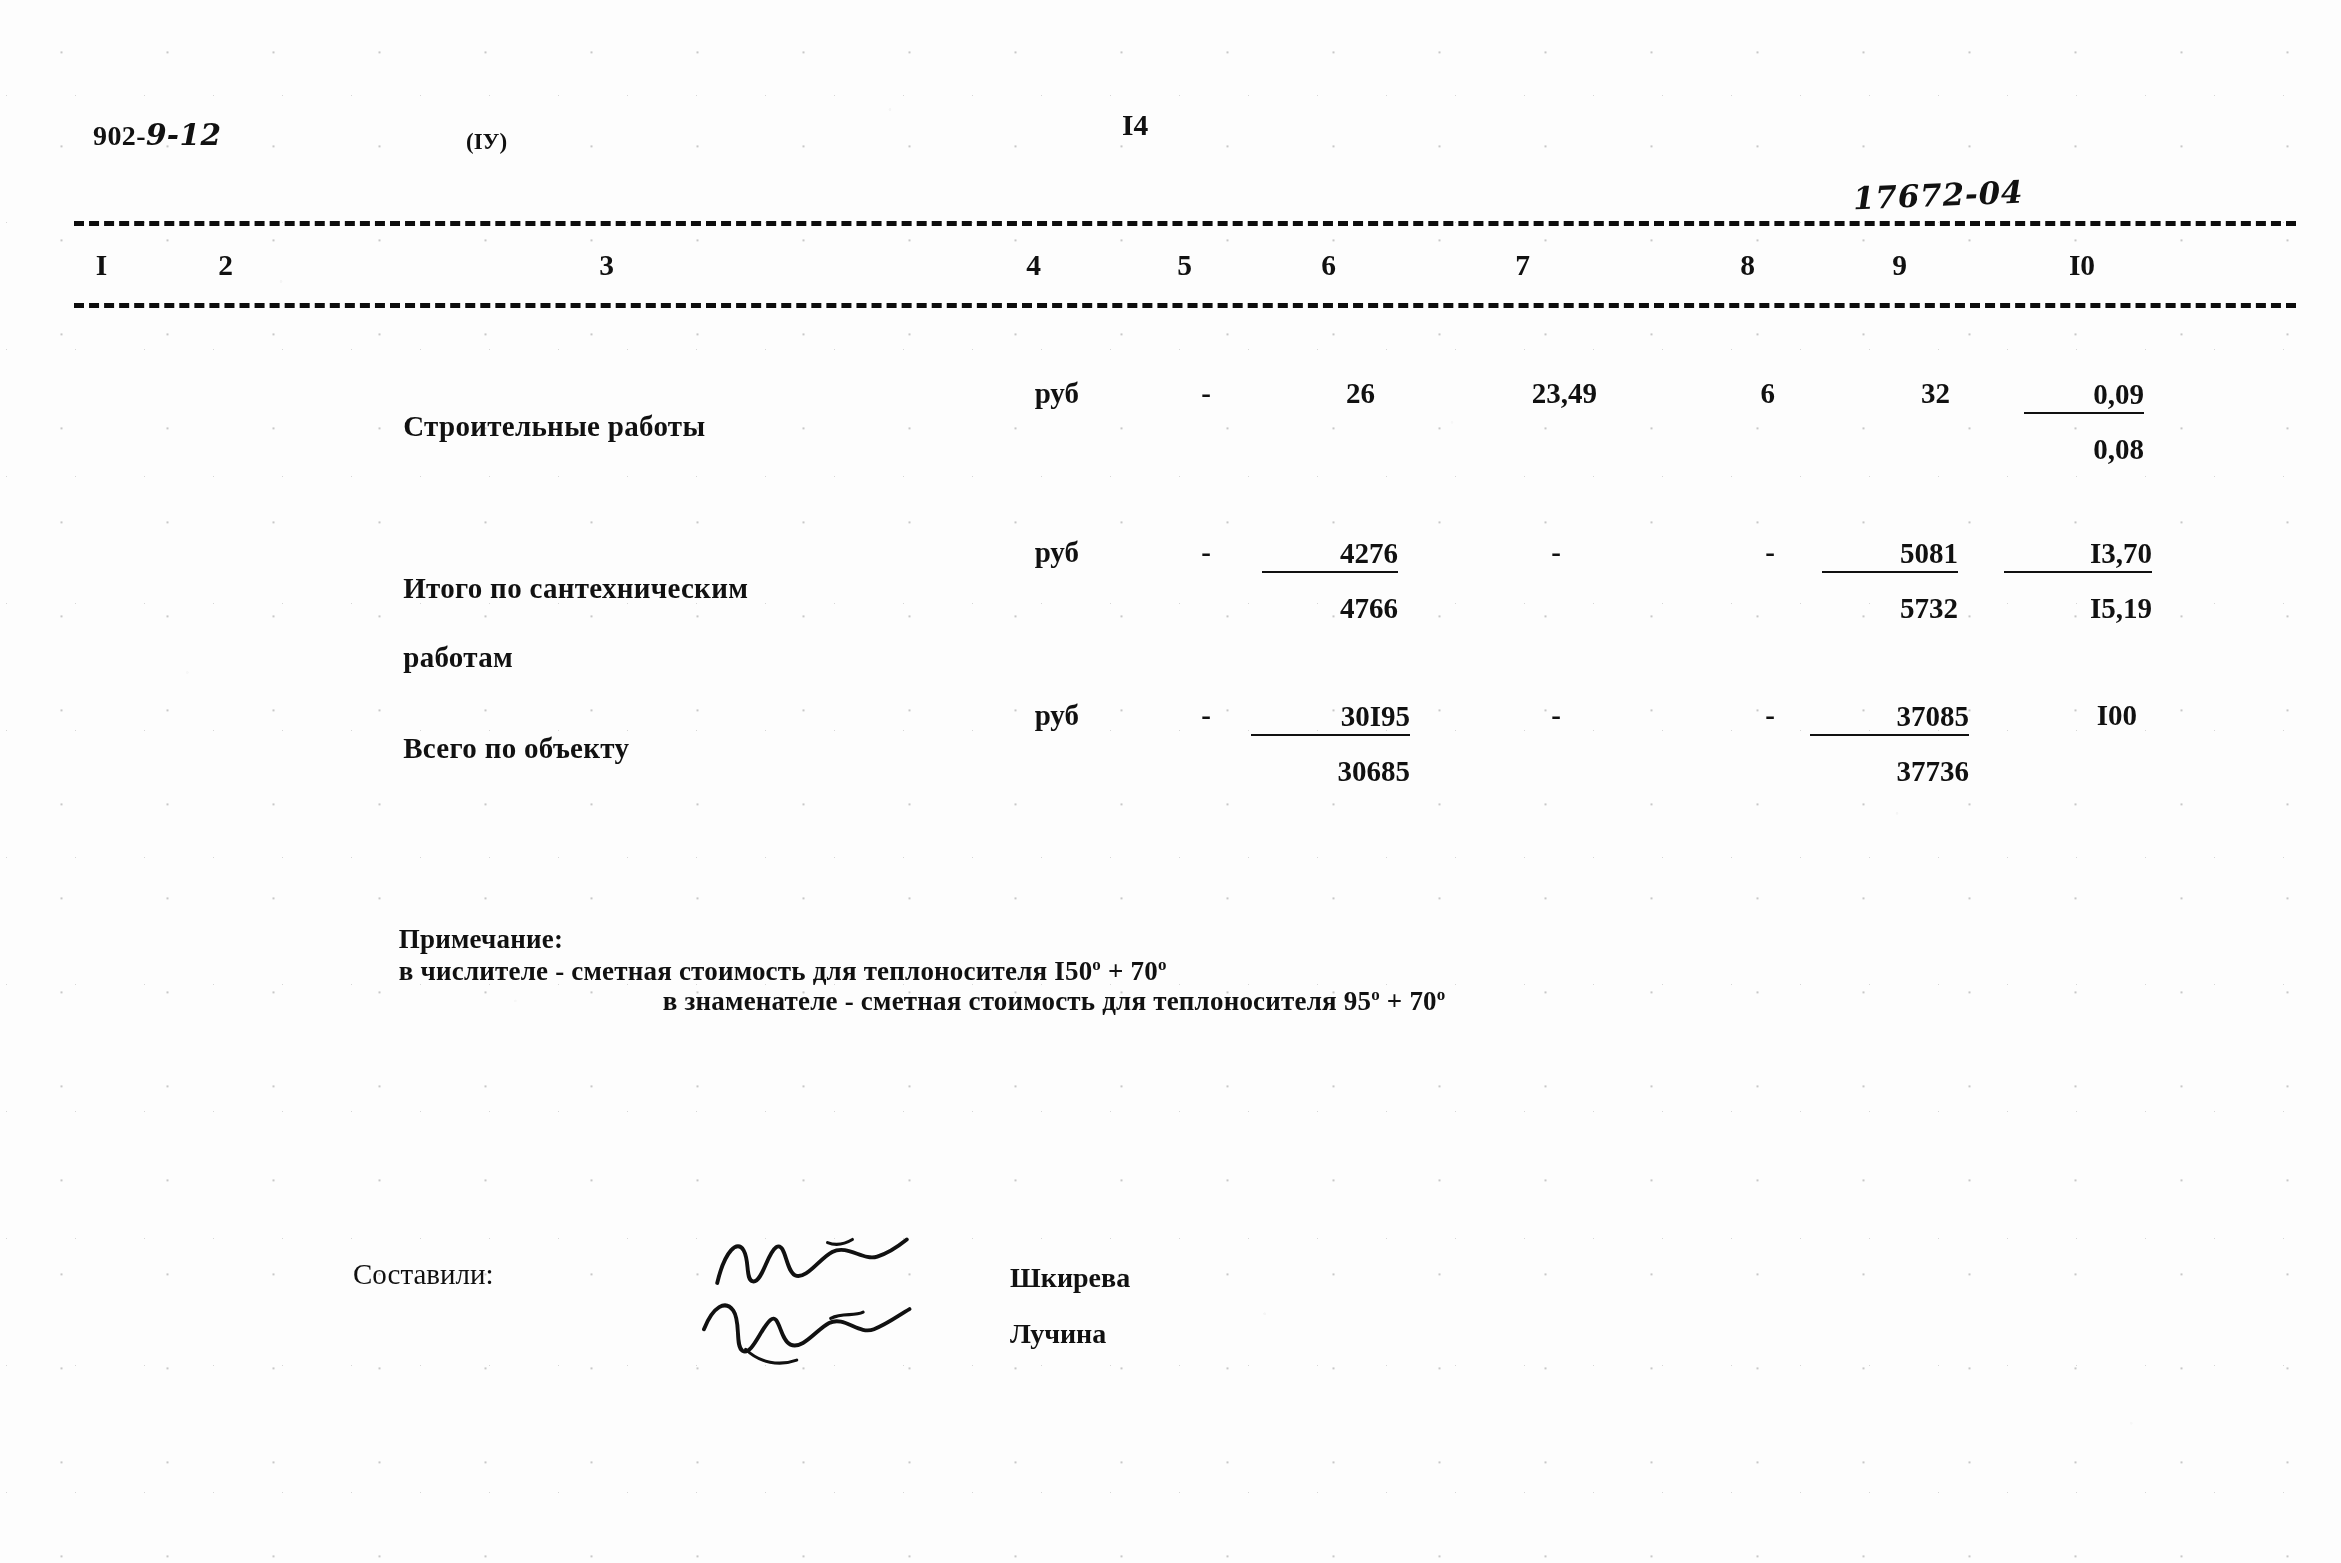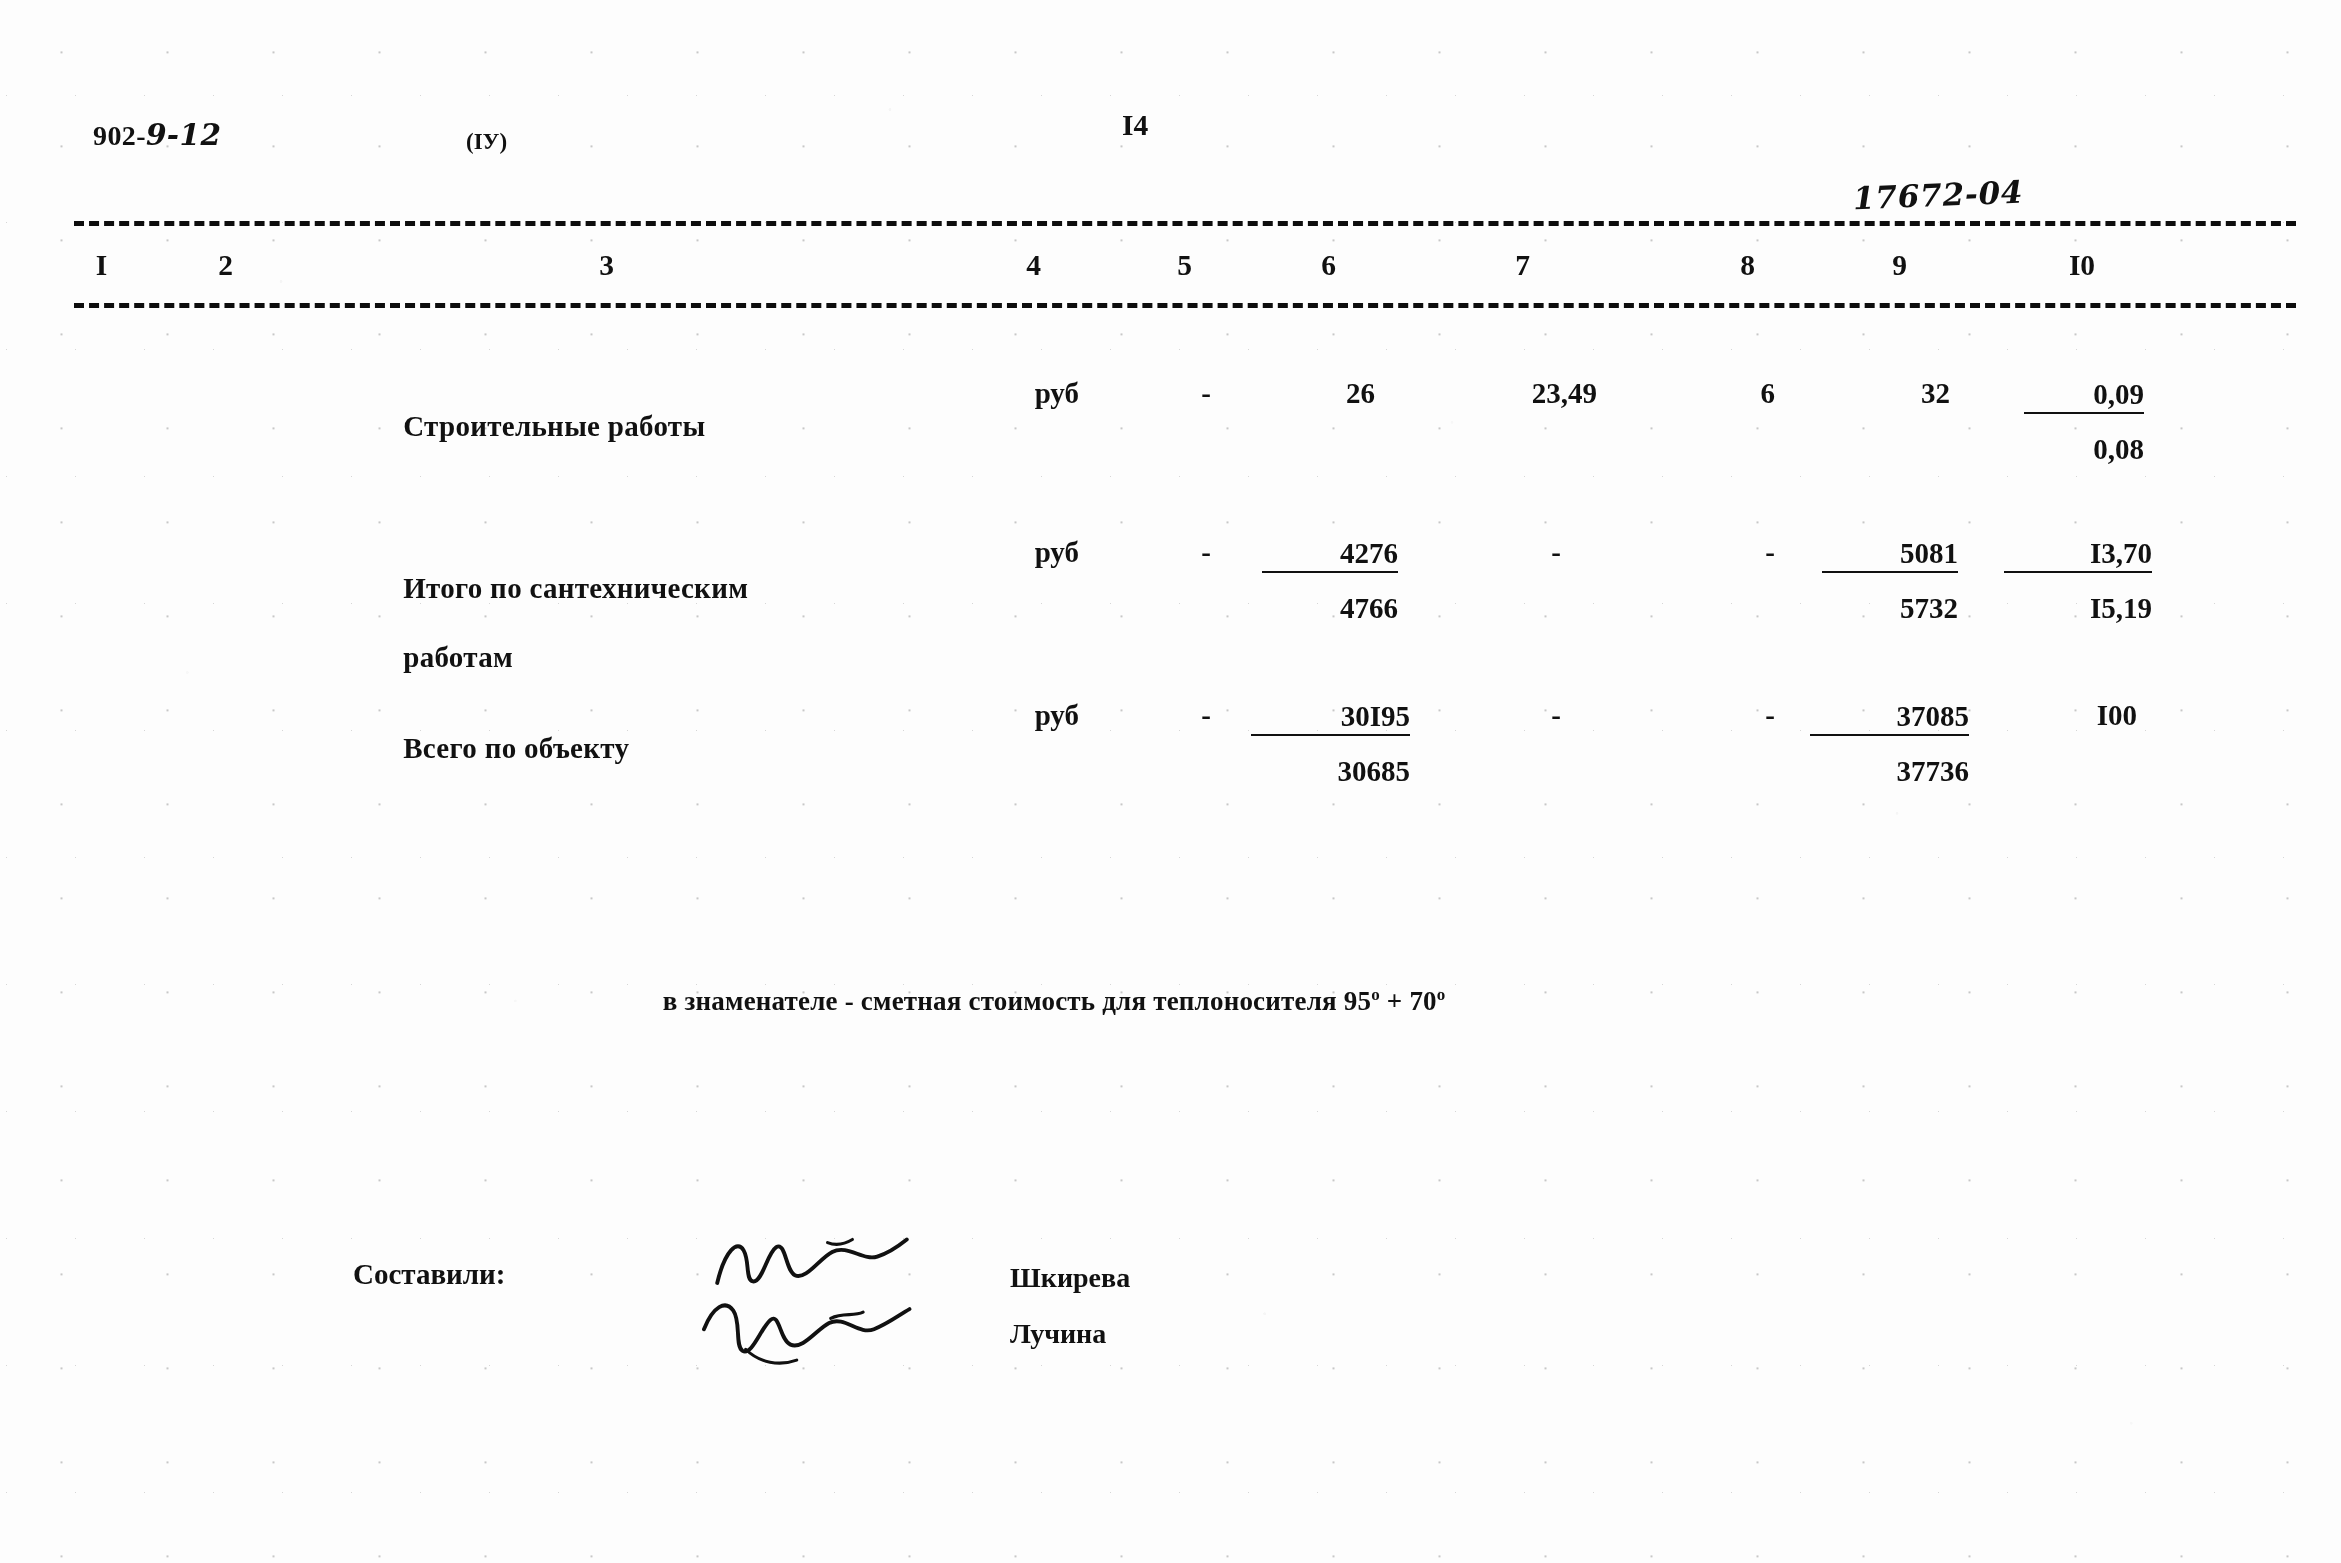--- a/index.html
+++ b/index.html
@@ -115,21 +115,21 @@
   .note {
     font-size: 27px;
     font-weight: 700;
     letter-spacing: 0.2px;
   }
   .note sup { font-size: 17px; vertical-align: super; }
 
   
   #compiled-label {
     left: 353px; top: 1258px;
-    font-size: 29px; font-weight: 700; text-align: right;
+    font-size: 29px; font-weight: 400; text-align: right;
   }
   .signame {
     font-size: 28px;
     font-weight: 700;
   }
   .sig-svg { position: absolute; }
 </style>
 </head>
 <body>
 
@@ -202,20 +202,24 @@
     <span class="denom">30685</span>
   </div>
   <div class="cell" style="left:1476px; top:699px; width:85px;">-</div>
   <div class="cell" style="left:1705px; top:699px; width:70px;">-</div>
   <div class="cell frac" style="left:1810px; top:699px; width:159px;">
     <span class="numer">37085</span>
     <span class="denom">37736</span>
   </div>
   <div class="cell" style="left:2020px; top:699px; width:117px;">I00</div>
 
+  <div class="txt note" style="left:371px; top:893px;">
+    <span>Примечание:</span>
+    <span>в числителе - сметная стоимость для теплоносителя I50</span><sup>o</sup><span> + 70</span><sup>o</sup>
+  </div>
   <div class="txt note" style="left:635px; top:954px;">
     <span>в знаменателе - сметная стоимость для теплоносителя 95</span><sup>o</sup><span> + 70</span><sup>o</sup>
   </div>
 
   <div class="txt" id="compiled-label">Составили:</div>
 
   <svg class="sig-svg" style="left:711px; top:1227px;" width="202" height="70" viewBox="0 0 260 90">
     <path d="M8 72 C 18 30, 34 16, 42 30 C 50 44, 44 68, 54 70 C 66 72, 72 34, 84 26
              C 96 18, 96 56, 108 62 C 122 69, 140 40, 156 32 C 176 22, 196 44, 214 38
              C 230 33, 242 24, 252 16" fill="none" stroke="#111" stroke-width="5" stroke-linecap="round"></path>

